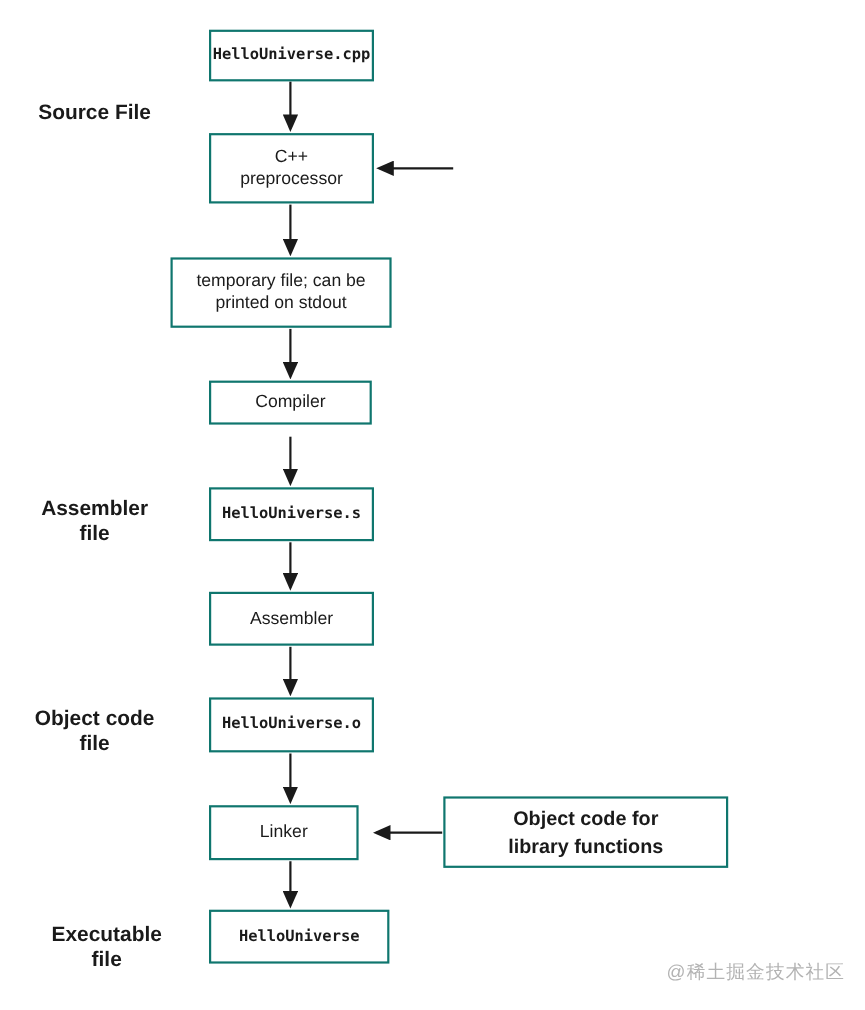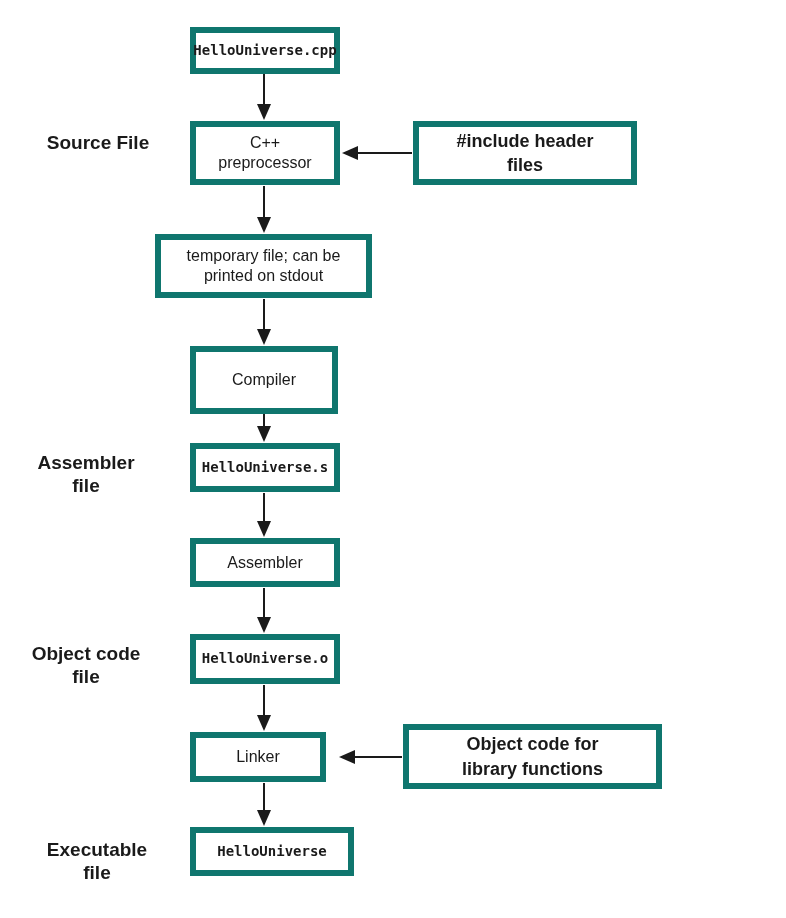--- a/index.html
+++ b/index.html
@@ -12,21 +12,21 @@
     width: 786px;
     height: 918px;
     background: #ffffff;
     font-family: "Liberation Sans", sans-serif;
     color: #1a1a1a;
     overflow: hidden;
   }
   .box {
     position: absolute;
     box-sizing: border-box;
-    border: 6px solid #0f766e;
+    border: 2px solid #0f766e;
     background: #ffffff;
     display: flex;
     align-items: center;
     justify-content: center;
     text-align: center;
   }
   .box span {
     white-space: pre-line;
     line-height: 1.25;
   }
@@ -85,48 +85,44 @@
     <line x1="264" y1="397" x2="264" y2="439" stroke="#1a1a1a" stroke-width="2" marker-end="url(#ah)"></line>
     <line x1="264" y1="493" x2="264" y2="534" stroke="#1a1a1a" stroke-width="2" marker-end="url(#ah)"></line>
     <line x1="264" y1="588" x2="264" y2="630" stroke="#1a1a1a" stroke-width="2" marker-end="url(#ah)"></line>
     <line x1="264" y1="685" x2="264" y2="728" stroke="#1a1a1a" stroke-width="2" marker-end="url(#ah)"></line>
     <line x1="264" y1="783" x2="264" y2="823" stroke="#1a1a1a" stroke-width="2" marker-end="url(#ah)"></line>
 
     <line x1="412" y1="153" x2="345" y2="153" stroke="#1a1a1a" stroke-width="2" marker-end="url(#ah)"></line>
     <line x1="402" y1="757" x2="342" y2="757" stroke="#1a1a1a" stroke-width="2" marker-end="url(#ah)"></line>
   </svg>
 
-  <div class="stage-label" style="left:18px; top:91px;margin-top:40px;">Source File</div>
+  <div class="stage-label" style="left:6px; top:91px;">Source File</div>
   <div class="stage-label" style="left:6px; top:451px;">Assembler
 file</div>
   <div class="stage-label" style="left:6px; top:642px;">Object code
 file</div>
   <div class="stage-label" style="left:17px; top:838px;">Executable
 file</div>
 
   <div class="box mono" style="left:190px; top:27px; width:150px; height:47px;">
     <span>HelloUniverse.cpp</span>
   </div>
 
   <div class="box sans" style="left:190px; top:121px; width:150px; height:64px;">
     <span>C++
 preprocessor</span>
   </div>
 
-  <div class="box sansbold" style="left:413px; top:121px; width:224px; height:64px;">
-    <span>#include header
-files</span>
-  </div>
 
-  <div class="box sans" style="left:155px; top:234px; width:217px; height:64px;">
+  <div class="box sans" style="left:155px; top:234px; width:201px; height:64px;">
     <span>temporary file; can be
 printed on stdout</span>
   </div>
 
-  <div class="box sans" style="left:190px; top:346px; width:148px; height:68px;">
+  <div class="box sans" style="left:190px; top:346px; width:148px; height:40px;">
     <span>Compiler</span>
   </div>
 
   <div class="box mono" style="left:190px; top:443px; width:150px; height:49px;">
     <span>HelloUniverse.s</span>
   </div>
 
   <div class="box sans" style="left:190px; top:538px; width:150px; height:49px;">
     <span>Assembler</span>
   </div>
@@ -141,14 +137,15 @@
 
   <div class="box sansbold" style="left:403px; top:724px; width:259px; height:65px;">
     <span>Object code for
 library functions</span>
   </div>
 
   <div class="box mono" style="left:190px; top:827px; width:164px; height:49px;">
     <span>HelloUniverse</span>
   </div>
 
+  <div class="watermark">@稀土掘金技术社区</div>
 
 </div>
 
 </body></html>

